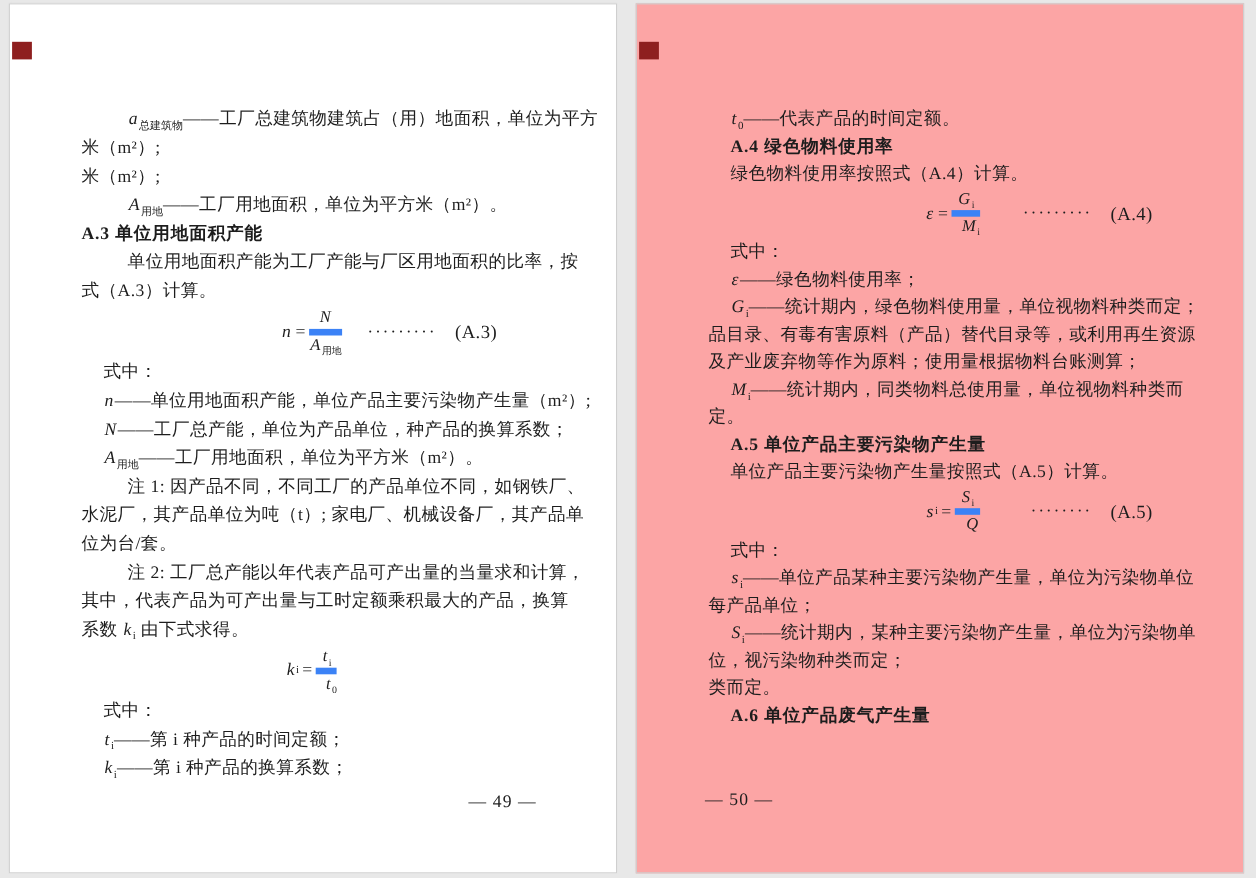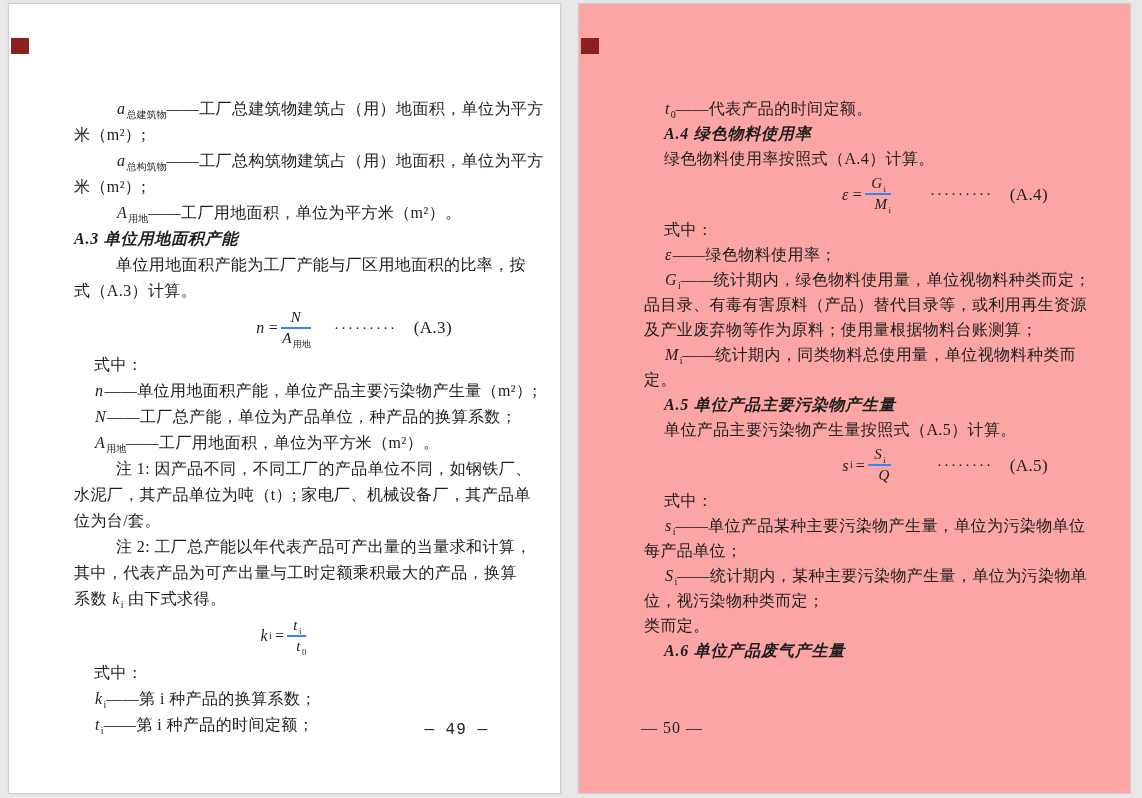--- a/index.html
+++ b/index.html
@@ -22,51 +22,50 @@
     position:absolute;top:92px;left:65px;
     font-size:16px;letter-spacing:0.4px;line-height:26px;
   }
   .lp .content{right:68px;}
   .rp .content{right:42px;line-height:25px;}
   .ln{white-space:nowrap;}
   .lp .ln{min-height:26px;}
   .rp .ln{min-height:25px;}
   .i1{margin-left:20px;}
   .i2{margin-left:42px;}
-  .head{font-weight:bold;letter-spacing:0.8px;font-style:italic;}
+  .head{font-weight:bold;letter-spacing:0.8px;}
   .v{font-style:italic;font-family:"Liberation Serif",serif;padding:0 1px;}
   sub.vs{font-size:10px;letter-spacing:0;line-height:0;}
   .frow{
     position:relative;height:46px;margin:1px 0;
     display:flex;align-items:center;justify-content:center;
   }
   .rp .frow{height:44px;}
   .fwrap{display:inline-flex;align-items:center;}
   .eq{margin:0 3px;}
   .frac{display:inline-block;text-align:center;vertical-align:middle;font-size:15px;line-height:1.15;}
-  .frac .num{display:block;border-bottom:2px solid #3b82f6;padding:0 5px 1px;}
+  .frac .num{display:block;border-bottom:6px solid #3b82f6;padding:0 5px 1px;}
   .frac .den{display:block;padding-top:1px;text-align:right;}
   .frac sub.vs{font-size:9px;}
   .dots{position:absolute;right:95px;font-size:15px;letter-spacing:2px;}
   .flabel{position:absolute;right:40px;font-size:17px;}
   .pageno{position:absolute;font-size:16px;letter-spacing:1px;}
-  .lp .pageno{right:72px;bottom:54px;font-family:Liberation Mono, monospace;}
+  .lp .pageno{right:72px;bottom:54px;}
   .rp .pageno{left:62px;bottom:56px;}
 </style>
 </head>
 <body style="background: rgb(232, 232, 232); color: rgb(29, 29, 29);">
 
 <div class="canvas">
 
   <div class="page lp" style="background: rgb(255, 255, 255); border-color: rgb(207, 207, 207);">
     <div class="mark" style="background: rgb(142, 31, 31);"></div>
     <div class="content">
         <div class="ln i2"><i class="v">a</i><sub class="vs">总建筑物</sub><span class="t">——工厂总建筑物建筑占（用）地面积，单位为平方</span></div>
         <div class="ln i0"><span class="t">米（m²）;</span></div>
-        <div class="ln i2"><i class="v">a</i><sub class="vs">总构筑物</sub><span class="t">——工厂总构筑物建筑占（用）地面积，单位为平方</span></div>
         <div class="ln i0"><span class="t">米（m²）;</span></div>
         <div class="ln i2"><i class="v">A</i><sub class="vs">用地</sub><span class="t">——工厂用地面积，单位为平方米（m²）。</span></div>
         <div class="ln i0 head"><span class="t">A.3 单位用地面积产能</span></div>
         <div class="ln i2"><span class="t">单位用地面积产能为工厂产能与厂区用地面积的比率，按</span></div>
         <div class="ln i0"><span class="t">式（A.3）计算。</span></div>
         <div class="frow">
           <span class="fwrap">
             <i class="v">n</i>
             <span class="eq">=</span>
             <span class="frac">
@@ -92,22 +91,22 @@
             <i class="v">k</i>
             <sub class="vs">i</sub>
             <span class="eq">=</span>
             <span class="frac">
               <span class="num"><i class="v">t</i><sub class="vs">i</sub></span>
               <span class="den"><i class="v">t</i><sub class="vs">0</sub></span>
             </span>
           </span>
         </div>
         <div class="ln i1"><span class="t">式中：</span></div>
+        <div class="ln i1"><i class="v">t</i><sub class="vs">i</sub><span class="t">——第 i 种产品的时间定额；</span></div>
         <div class="ln i1"><i class="v">k</i><sub class="vs">i</sub><span class="t">——第 i 种产品的换算系数；</span></div>
-        <div class="ln i1"><i class="v">t</i><sub class="vs">i</sub><span class="t">——第 i 种产品的时间定额；</span></div>
       </div>
     <div class="pageno">— 49 —</div>
   </div>
 
   <div class="page rp" style="background: #fca5a5; border-color: rgb(207, 207, 207);">
     <div class="mark" style="background: rgb(142, 31, 31);"></div>
     <div class="content">
         <div class="ln i1"><i class="v">t</i><sub class="vs">0</sub><span class="t">——代表产品的时间定额。</span></div>
         <div class="ln i1 head"><span class="t">A.4 绿色物料使用率</span></div>
         <div class="ln i1"><span class="t">绿色物料使用率按照式（A.4）计算。</span></div>

